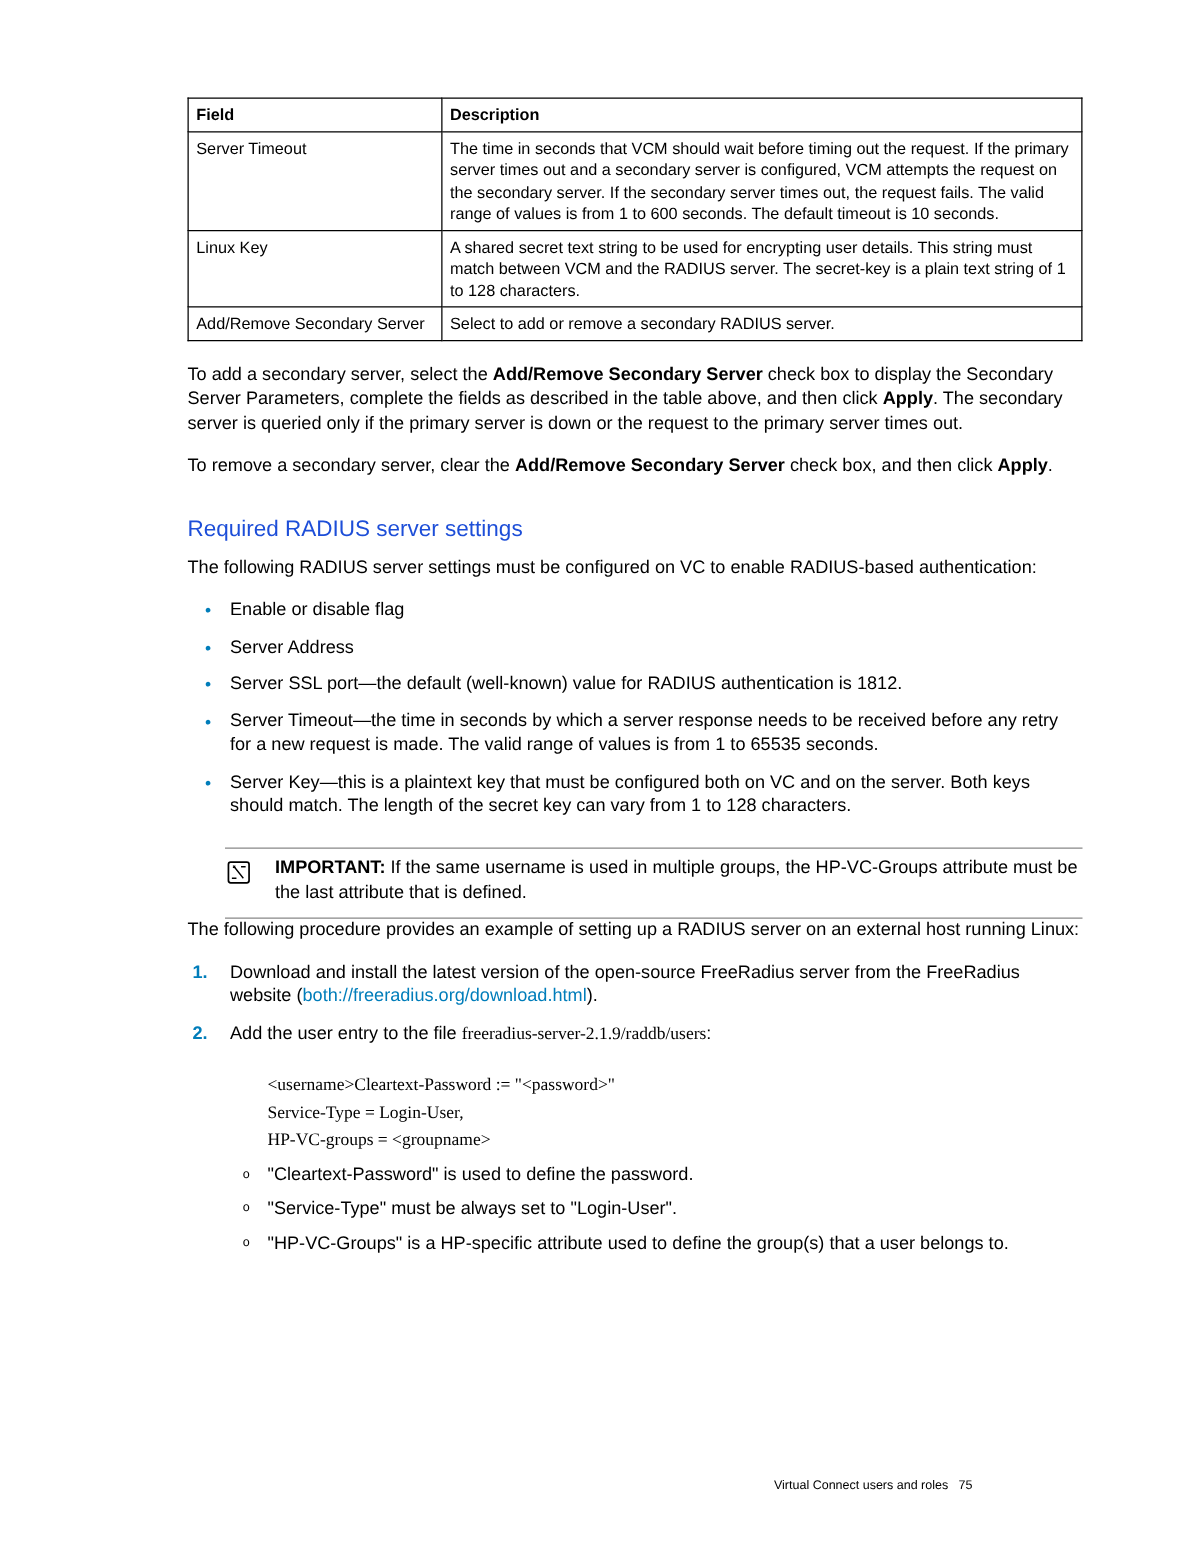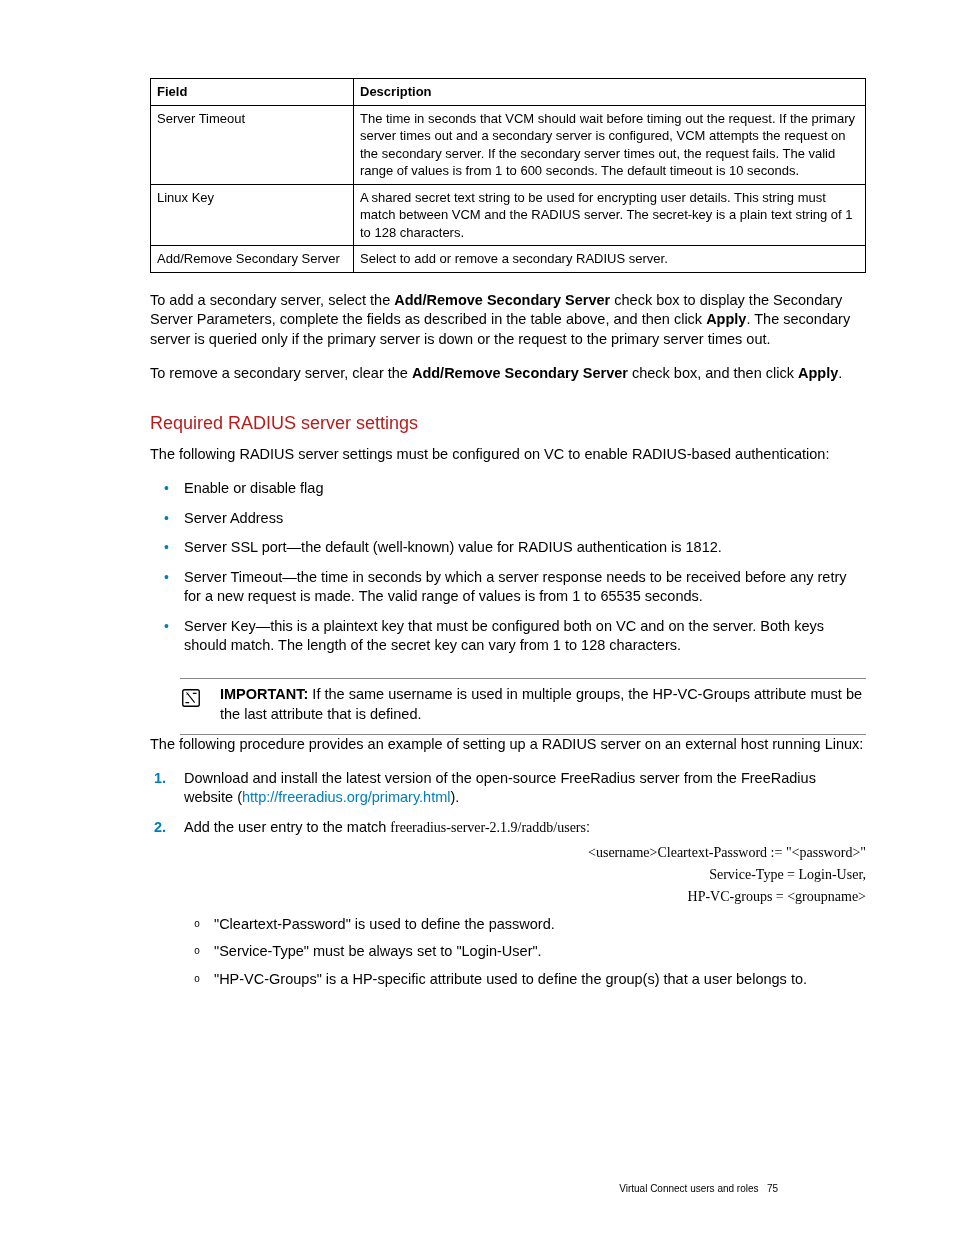--- a/index.html
+++ b/index.html
@@ -24,21 +24,21 @@
     padding: 4px 6px;
     font-size: 13px;
     font-weight: normal;
   }
   table.fields th {
     font-weight: bold;
   }
   .col-field { width: 190px; }
   p { margin: 0 0 14px 0; }
   h2.sub {
-    color: #b91c1c;
+    color: #1d4ed8;
     font-weight: normal;
     font-size: 18px;
     margin: 28px 0 10px 0;
   }
   ul.bullets {
     list-style: none;
     padding: 0;
     margin: 0 0 10px 0;
   }
   ul.bullets > li {
@@ -86,23 +86,22 @@
     font-weight: bold;
     position: absolute;
     left: 4px;
     top: 0;
   }
   .mono {
     font-family: Liberation Serif, serif;
     font-size: 14px;
   }
   .codeblock {
-    margin: 4px 0 6px 30px;
+    margin: 20px 0 6px 30px;
     line-height: 1.6;
-    text-align: right;
   }
   ul.sublist {
     list-style: none;
     padding: 0;
     margin: 6px 0 0 0;
   }
   ul.sublist > li {
     position: relative;
     padding-left: 30px;
     margin-bottom: 8px;
@@ -177,24 +176,24 @@
   </div>
   <div class="important-text">
     <span class="important-label">IMPORTANT:</span><span>  If the same username is used in multiple groups, the HP-VC-Groups attribute must be the last attribute that is defined.</span>
   </div>
 </div>
 
 <p>The following procedure provides an example of setting up a RADIUS server on an external host running Linux:</p>
 
 <ol class="steps">
   <li>
-    <span>Download and install the latest version of the open-source FreeRadius server from the FreeRadius website (</span><a class="link">http://freeradius.org/primary.html</a><span>).</span>
+    <span>Download and install the latest version of the open-source FreeRadius server from the FreeRadius website (</span><a class="link">both://freeradius.org/download.html</a><span>).</span>
   </li>
   <li>
-    <span>Add the user entry to the match </span><span class="mono">freeradius-server-2.1.9/raddb/users</span><span>:</span>
+    <span>Add the user entry to the file </span><span class="mono">freeradius-server-2.1.9/raddb/users</span><span>:</span>
     <div class="codeblock mono">
       <div>&lt;username&gt;Cleartext-Password := "&lt;password&gt;"</div>
       <div>Service-Type = Login-User,</div>
       <div>HP-VC-groups = &lt;groupname&gt;</div>
     </div>
     <ul class="sublist">
       <li>"Cleartext-Password" is used to define the password.</li>
       <li>"Service-Type" must be always set to "Login-User".</li>
       <li>"HP-VC-Groups" is a HP-specific attribute used to define the group(s) that a user belongs to.</li>
     </ul>

